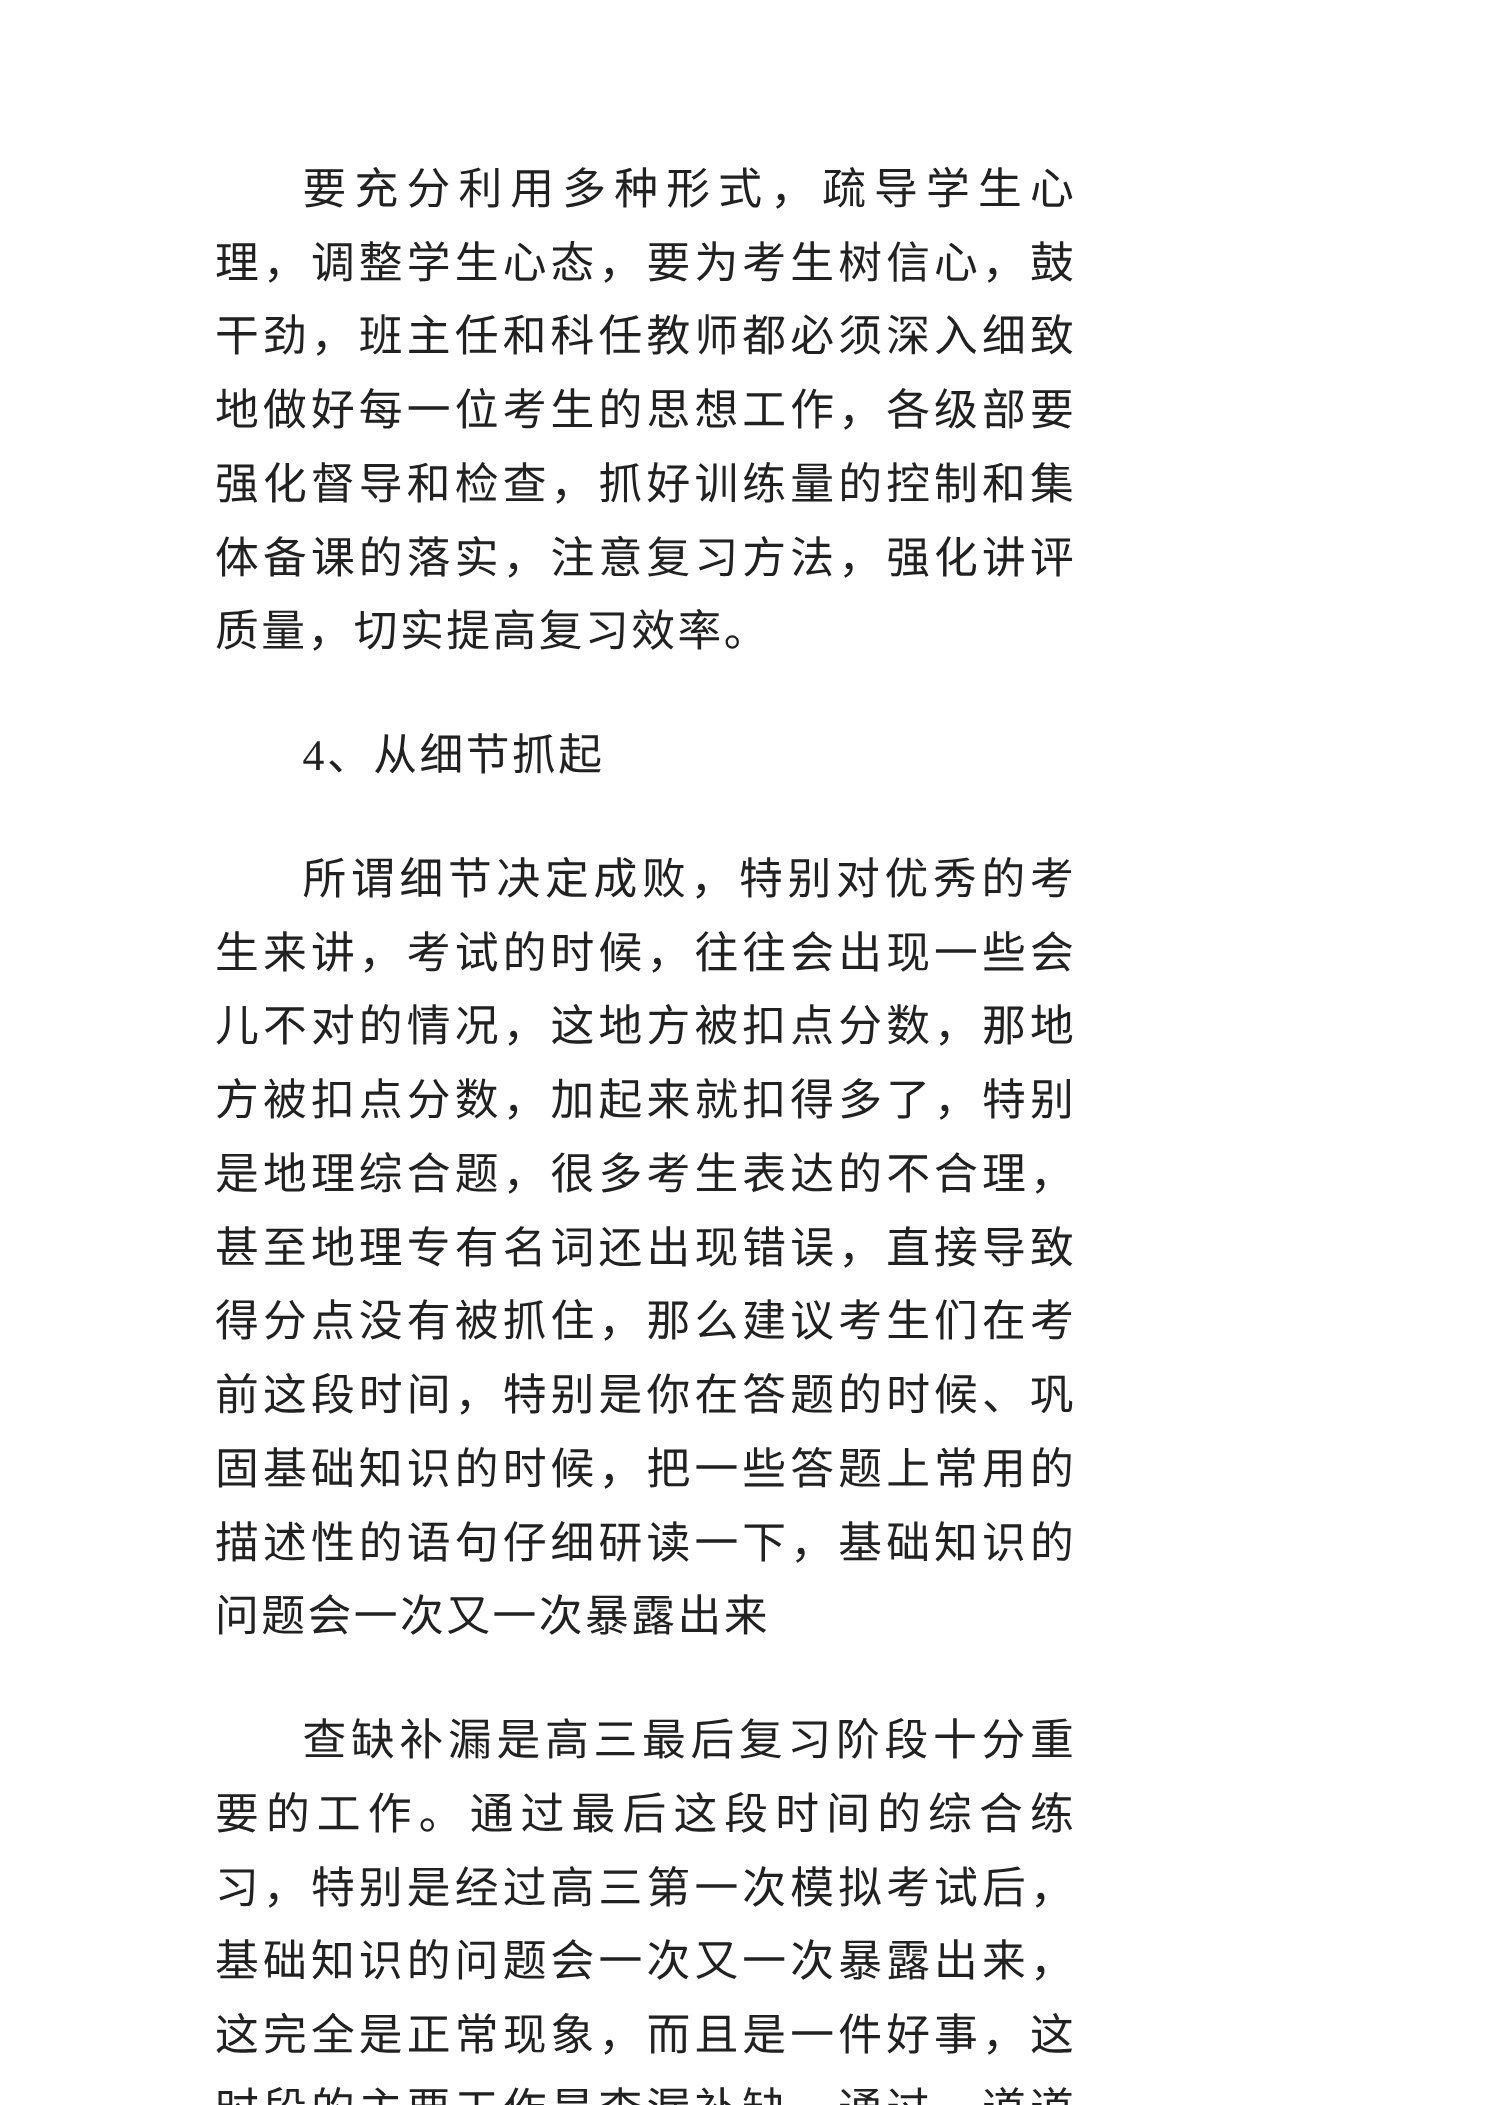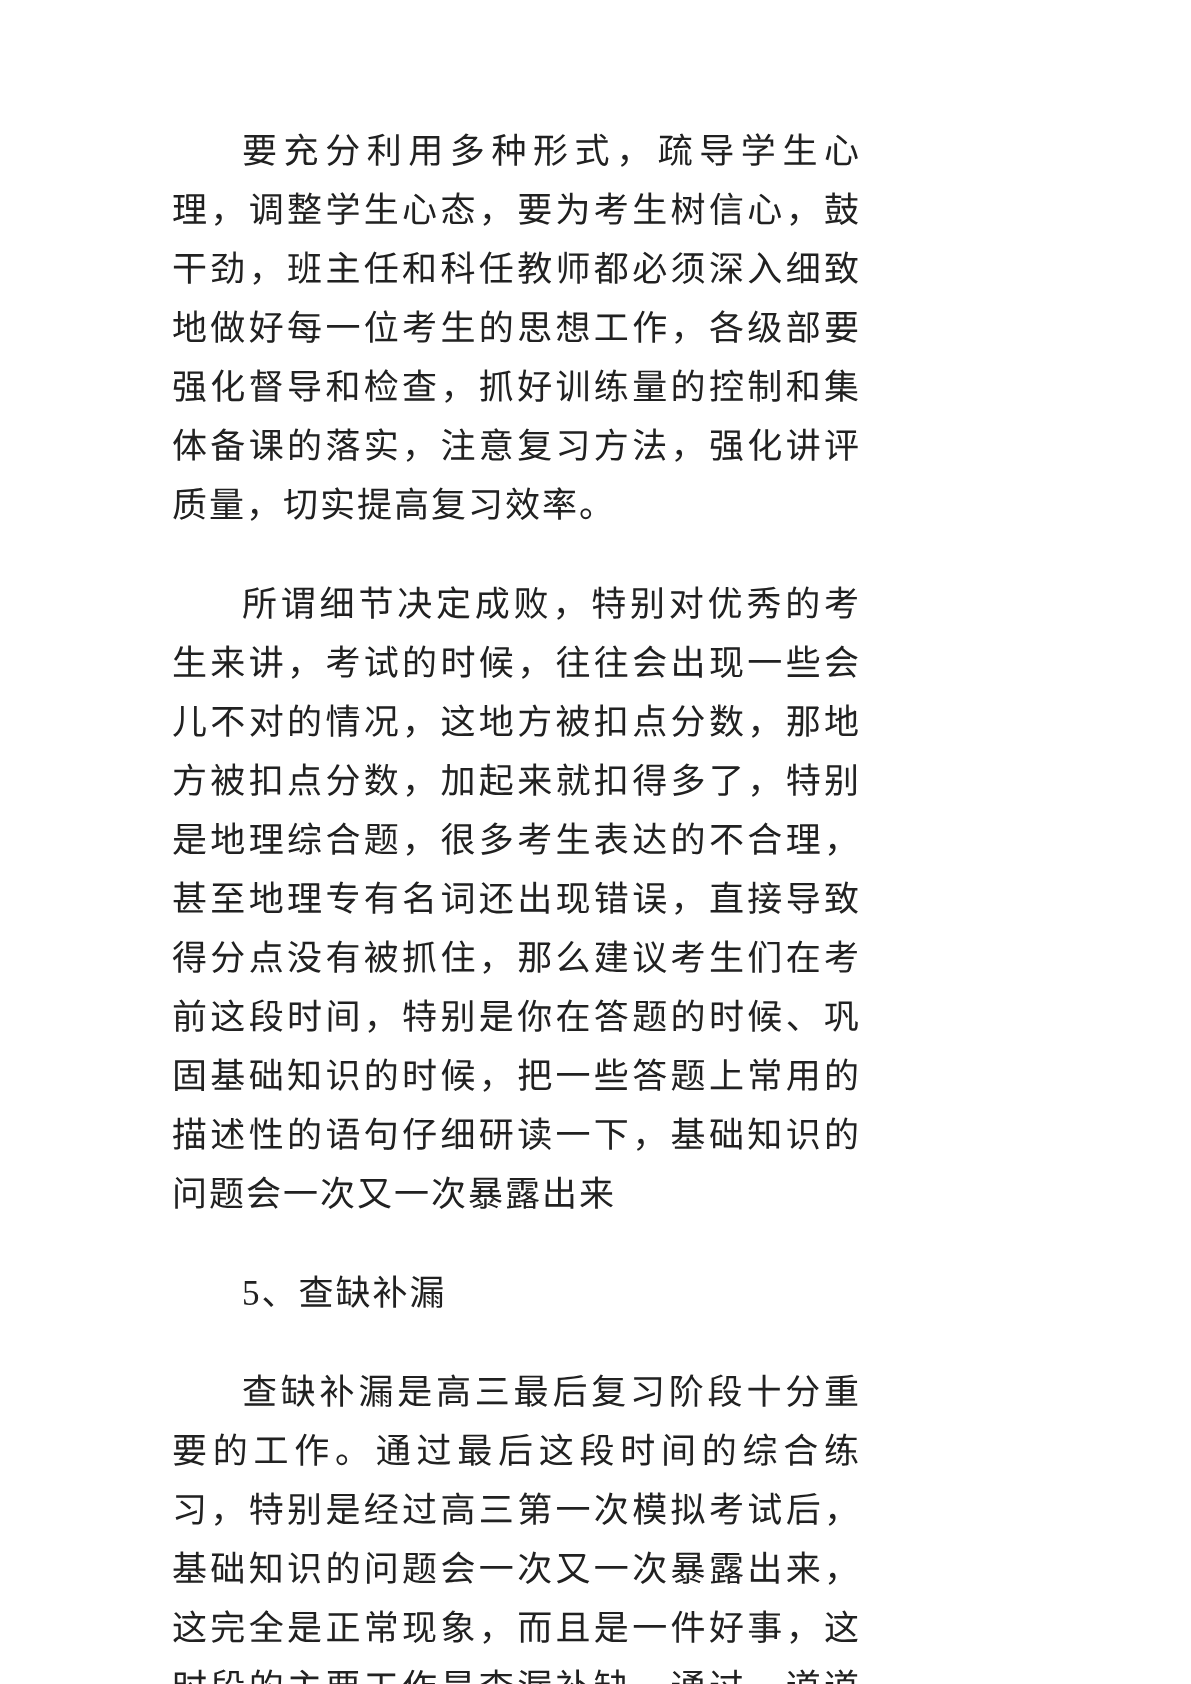--- a/index.html
+++ b/index.html
@@ -38,19 +38,19 @@
   .para:last-child {
     margin-bottom: 0;
   }
 </style>
 </head>
 <body>
 
 <div class="page">
   <p class="para">要充分利用多种形式，疏导学生心理，调整学生心态，要为考生树信心，鼓干劲，班主任和科任教师都必须深入细致地做好每一位考生的思想工作，各级部要强化督导和检查，抓好训练量的控制和集体备课的落实，注意复习方法，强化讲评质量，切实提高复习效率。</p>
 
+  <p class="heading">4、从细节抓起</p>
 
   <p class="para">所谓细节决定成败，特别对优秀的考生来讲，考试的时候，往往会出现一些会儿不对的情况，这地方被扣点分数，那地方被扣点分数，加起来就扣得多了，特别是地理综合题，很多考生表达的不合理，甚至地理专有名词还出现错误，直接导致得分点没有被抓住，那么建议考生们在考前这段时间，特别是你在答题的时候、巩固基础知识的时候，把一些答题上常用的描述性的语句仔细研读一下，基础知识的问题会一次又一次暴露出来</p>
 
-  <p class="heading">5、查缺补漏</p>
 
   <p class="para">查缺补漏是高三最后复习阶段十分重要的工作。通过最后这段时间的综合练习，特别是经过高三第一次模拟考试后，基础知识的问题会一次又一次暴露出来，这完全是正常现象，而且是一件好事，这时段的主要工作是查漏补缺。通过一道道高三模拟试题，通过一题题的得分特别是失分，一科科、一张试卷一张试卷检查一下知识的漏洞，这叫“补网”，把基础知识网络中的漏洞</p>
 </div>
 
 </body></html>

